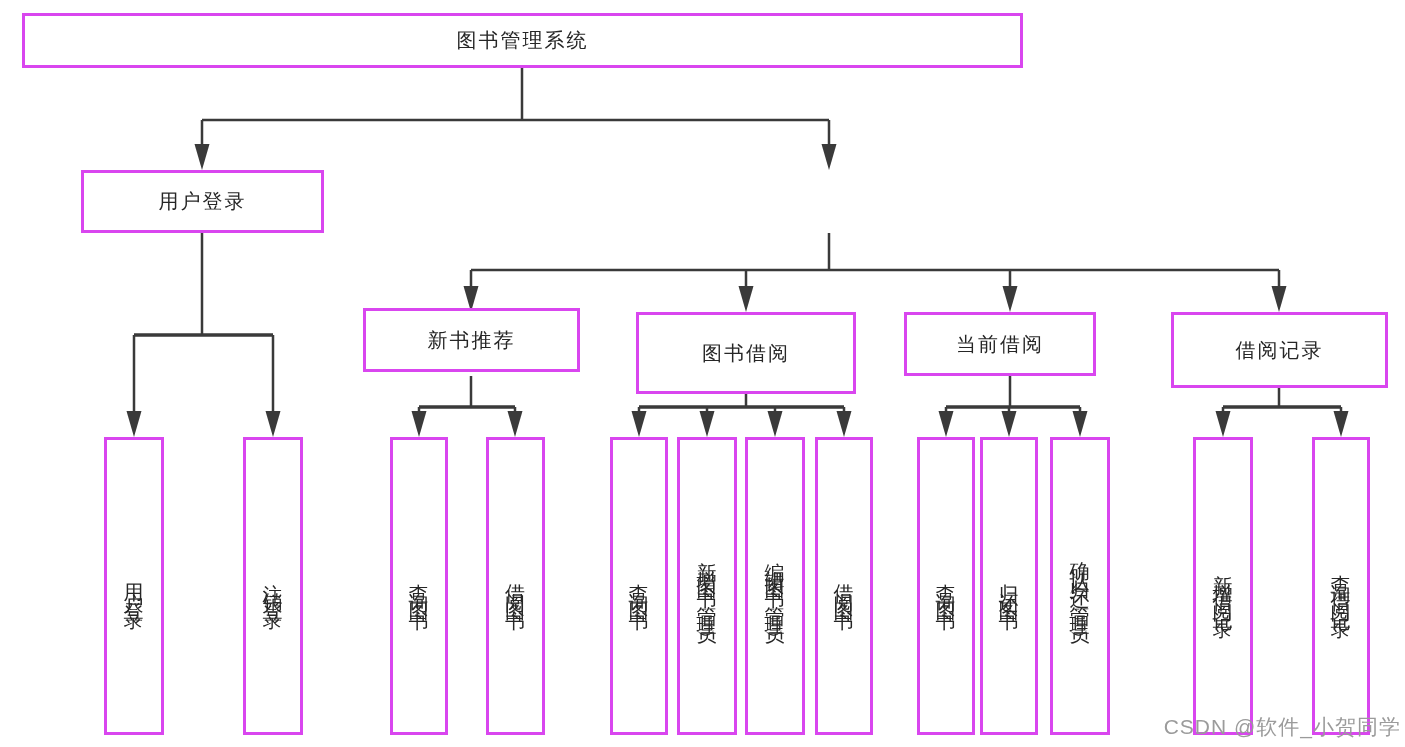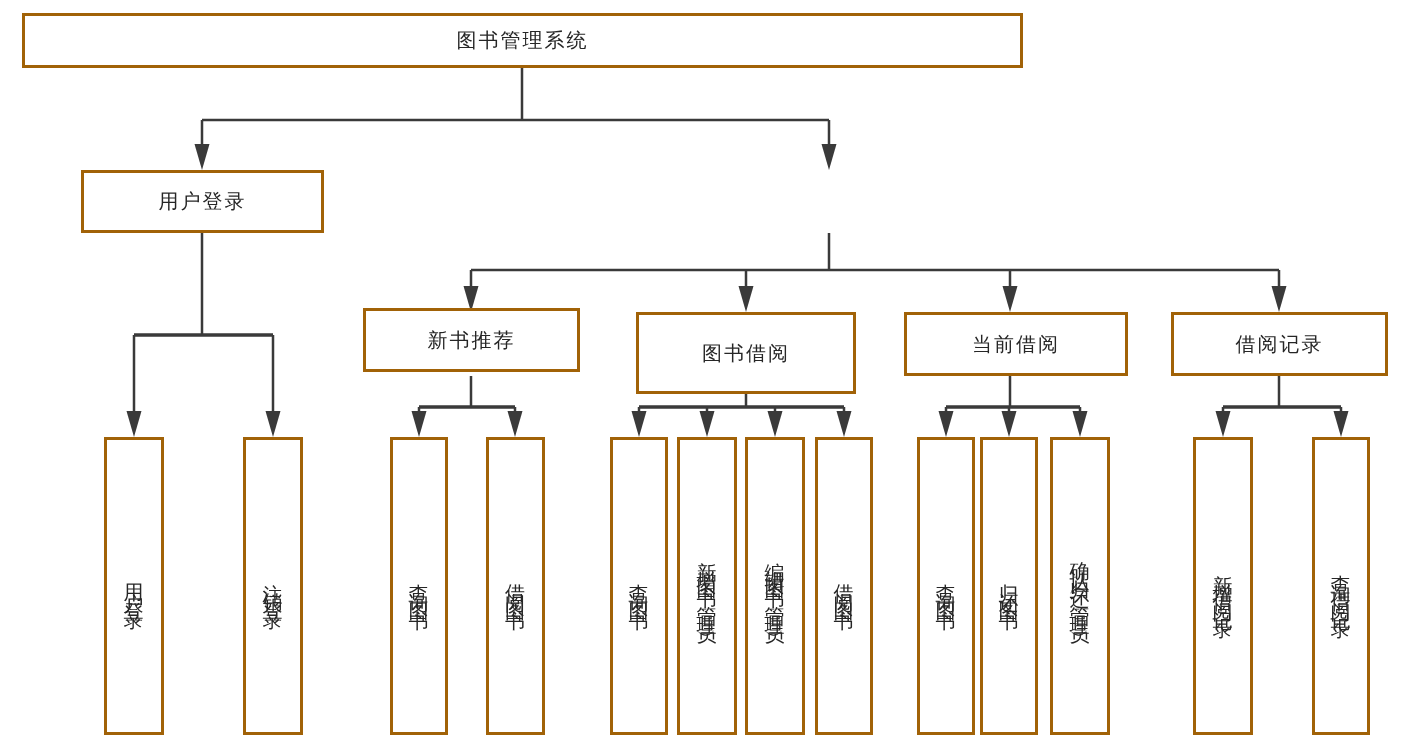--- a/index.html
+++ b/index.html
@@ -7,21 +7,21 @@
     position:relative;
     width:1405px;height:747px;
     background:#ffffff;
     font-family:"Liberation Sans","DejaVu Sans",sans-serif;
     overflow:hidden;
   }
   svg.wires{position:absolute;left:0;top:0;width:1405px;height:747px;}
   .node{
     position:absolute;
     background:#ffffff;
-    border:3px solid #a16207;
+    border:3px solid #d946ef;
     box-sizing:border-box;
     display:flex;align-items:center;justify-content:center;
     color:#262626;
   }
   .node.h .label{
     font-size:20px;
     letter-spacing:2px;
     white-space:nowrap;
   }
   .node.v .label{
@@ -89,24 +89,24 @@
   <div class="node h" style="left:81px;top:170px;width:243px;height:63px">
     <span class="label">用户登录</span>
   </div>
 
   <div class="node h" style="left:363px;top:308px;width:217px;height:64px">
     <span class="label">新书推荐</span>
   </div>
   <div class="node h" style="left:636px;top:312px;width:220px;height:82px">
     <span class="label">图书借阅</span>
   </div>
-  <div class="node h" style="left:904px;top:312px;width:224px;height:64px">
+  <div class="node h" style="left:904px;top:312px;width:192px;height:64px">
     <span class="label">当前借阅</span>
   </div>
-  <div class="node h" style="left:1171px;top:312px;width:217px;height:64px">
+  <div class="node h" style="left:1171px;top:312px;width:217px;height:76px">
     <span class="label">借阅记录</span>
   </div>
 
   <div class="node v" style="left:104px;top:437px;width:60px;height:298px">
     <span class="label">用户登录</span>
   </div>
   <div class="node v" style="left:243px;top:437px;width:60px;height:298px">
     <span class="label">注销登录</span>
   </div>
 
@@ -140,14 +140,15 @@
     <span class="label">确认归还（管理员）</span>
   </div>
 
   <div class="node v" style="left:1193px;top:437px;width:60px;height:298px">
     <span class="label">新增借阅记录</span>
   </div>
   <div class="node v" style="left:1312px;top:437px;width:58px;height:298px">
     <span class="label">查询借阅记录</span>
   </div>
 
+  <div class="watermark">CSDN @软件_小贺同学</div>
 
 </div>
 
 </body></html>

